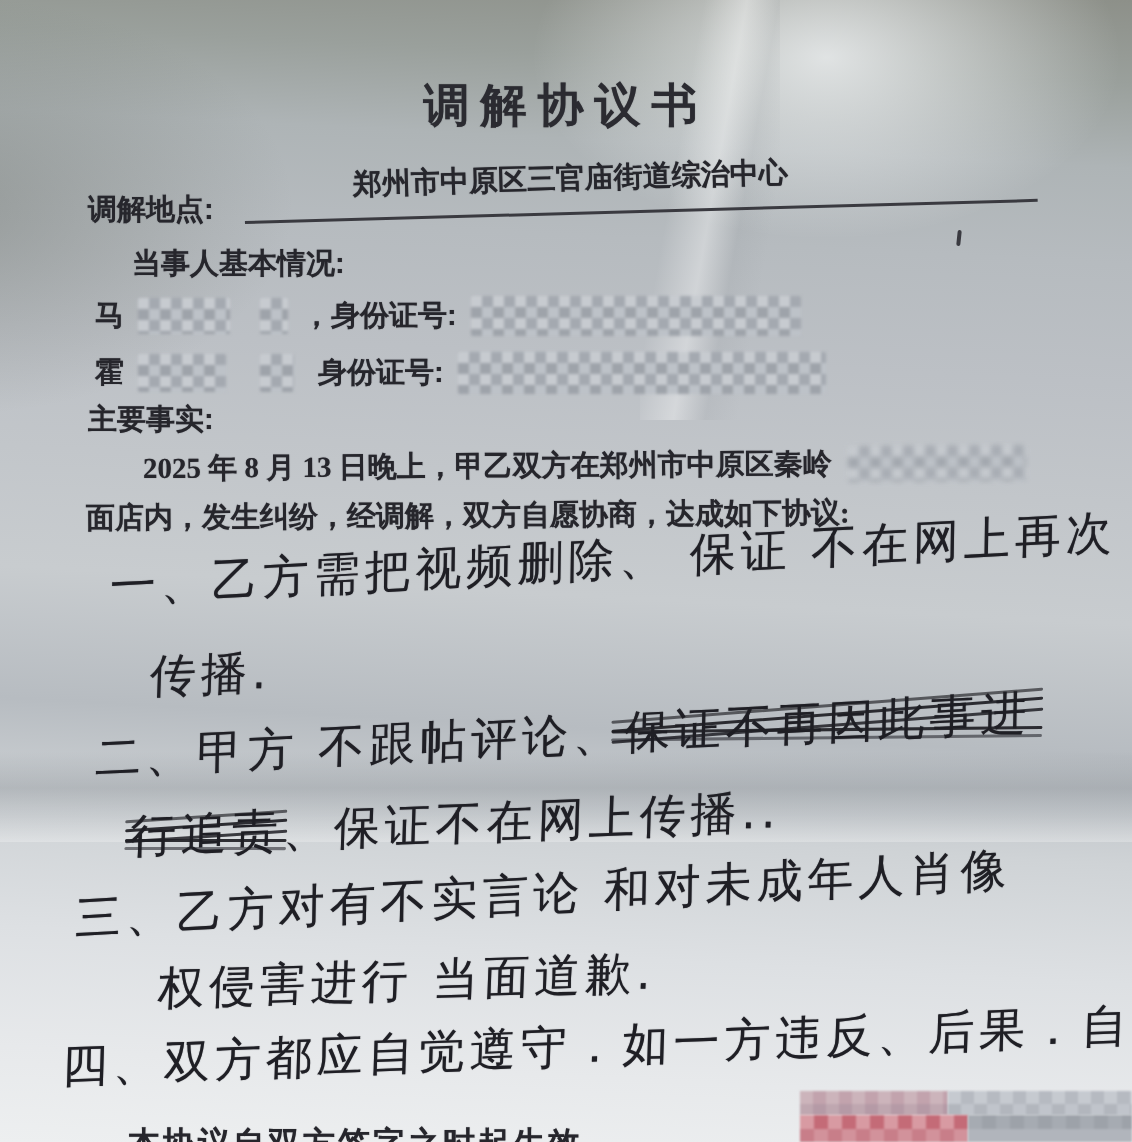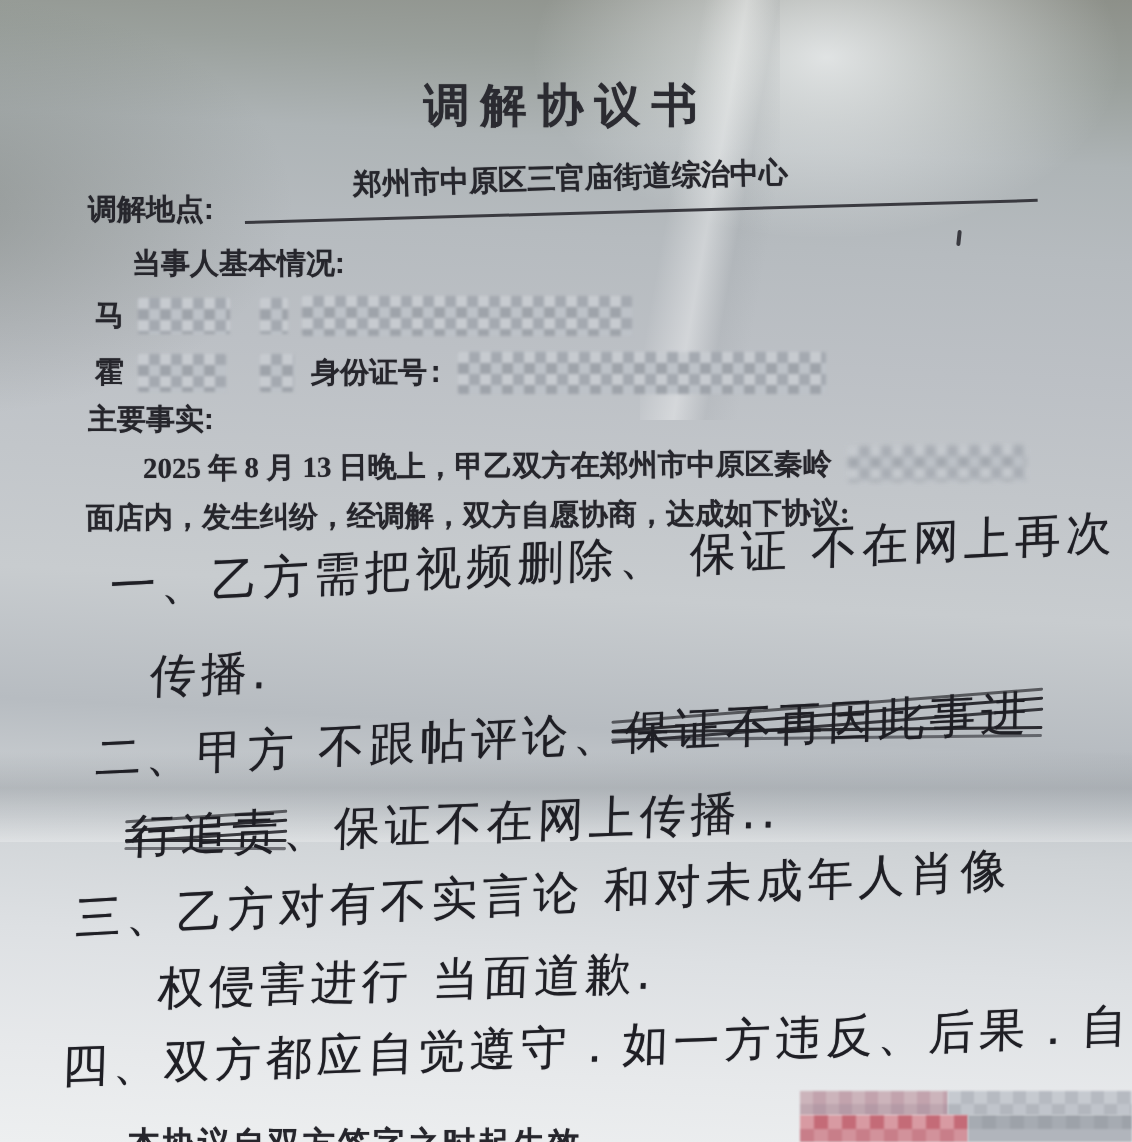--- a/index.html
+++ b/index.html
@@ -106,28 +106,29 @@
   <span>郑州市中原区三官庙街道综治中心</span>
 </div>
 
 <div class="print hdr" style="left:88px;top:244px;margin-left:44px;">当事人基本情况:</div>
 <div class="pen-tick"></div>
 
 <div class="print hdr underline-row" style="left:95px;top:296px;">
   <span class="body-print" style="position:static;">马</span>
   <span class="mosaic" style="width:92px;height:36px;"></span>
   <span class="mosaic" style="width:28px;height:36px;margin-left:16px;"></span>
+  <span>，身份证号:</span>
   <span class="mosaic" style="width:330px;height:40px;"></span>
 </div>
 
 <div class="print hdr underline-row" style="left:95px;top:352px;">
   <span class="body-print" style="position:static;">霍</span>
   <span class="mosaic" style="width:88px;height:38px;"></span>
   <span class="mosaic" style="width:34px;height:38px;margin-left:20px;"></span>
-  <span style="margin-left:3px;font-family:Liberation Mono, monospace;">身份证号:</span>
+  <span style="margin-left:10px;">身份证号:</span>
   <span class="mosaic" style="width:368px;height:42px;"></span>
 </div>
 
 <div class="print hdr" style="left:88px;top:400px;text-align:right;">主要事实:</div>
 <div class="print body-print underline-row" style="left:143px;top:446px;transform:rotate(-0.4deg);">
   <span>2025 年 8 月 13 日晚上，甲乙双方在郑州市中原区秦岭</span>
   <span class="mosaic soft" style="width:178px;height:36px;margin-left:2px;"></span>
 </div>
 <div class="print body-print" style="left:86px;top:496px;transform:rotate(-0.4deg);">面店内，发生纠纷，经调解，双方自愿协商，达成如下协议:</div>
 

